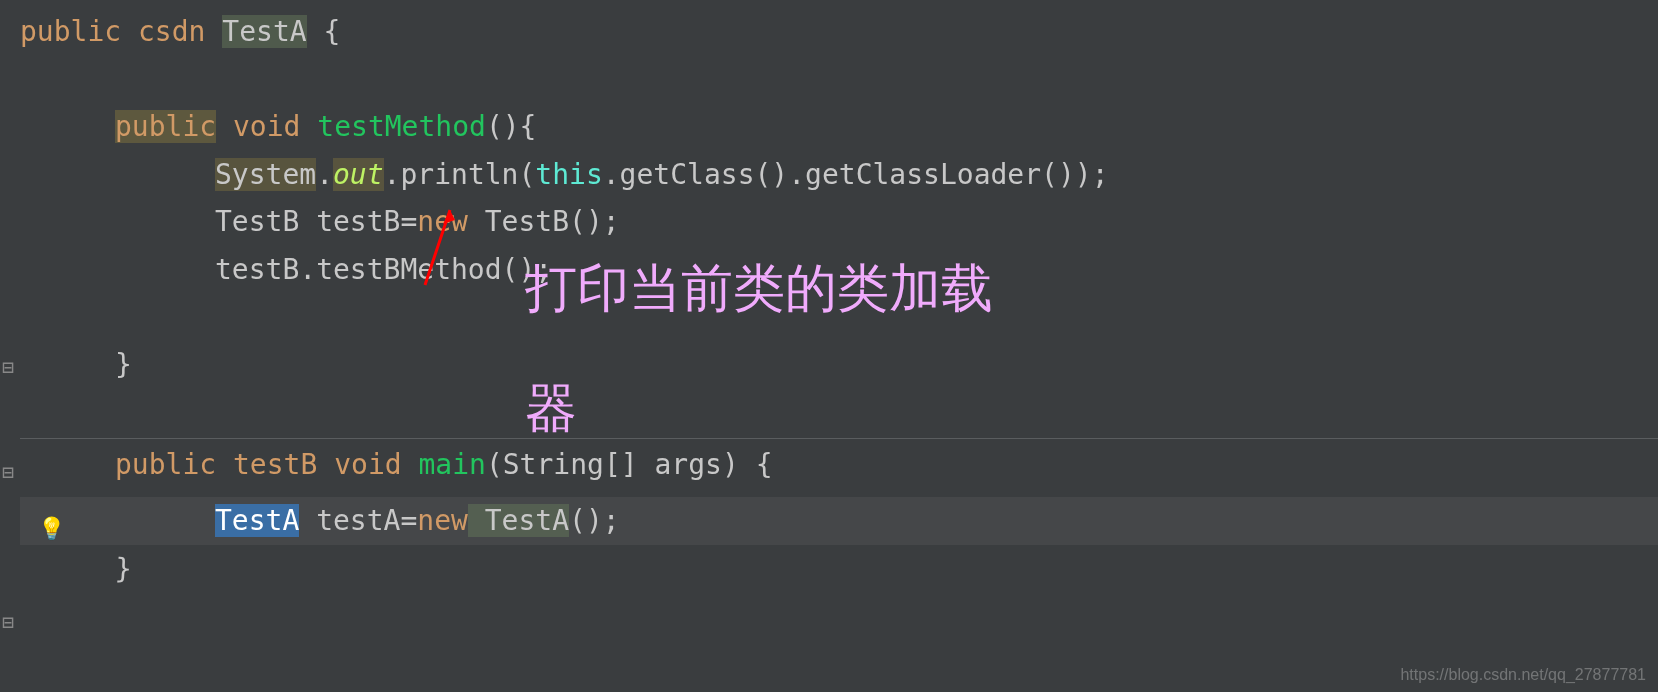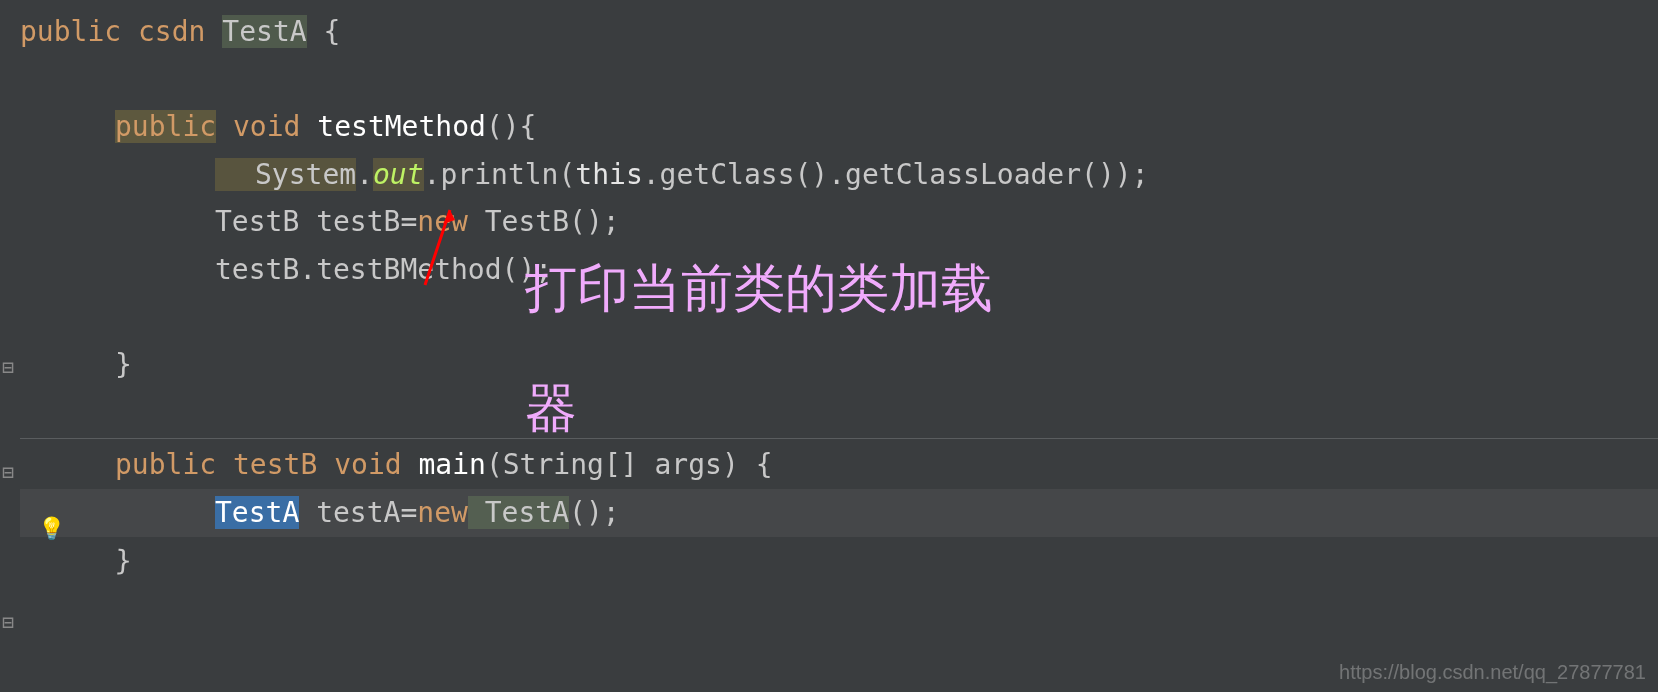--- a/index.html
+++ b/index.html
@@ -36,28 +36,29 @@
       font-size: 22px;
     }
     .line {
       white-space: pre;
       min-height: 47px;
     }
     .kw { color: #d19a66; }
     .kw-hl { color: #d19a66; background: rgba(160,140,60,0.35); }
     .type-hl { background: rgba(100,120,90,0.5); }
     .type-sel { background: #3a6ea5; color: #fff; }
-    .method { color: #ffffff; }
+    .method { color: #22c55e; }
     .field-hl { background: rgba(160,140,60,0.3); color: #bef264; font-style: italic; }
-    .this { color: #e5e5e5; margin-top: 20px; }
-    .sys-hl { background: rgba(160,140,60,0.3); padding-left: 40px; }
+    .this { color: #5eead4; margin-top: 20px; }
+    .sys-hl { background: rgba(160,140,60,0.3); }
     .highlight-line {
       background: rgba(80,82,84,0.5);
       display: block;
       width: 100%;
+      margin-top: 8px;
     }
     .divider {
       border-top: 1px solid #5a5d5f;
       margin: 2px 0;
     }
     .annotation {
       position: absolute;
       color: #f0abfc;
       font-family: 'Microsoft YaHei', 'SimHei', sans-serif;
       font-size: 52px;
@@ -69,21 +70,21 @@
     .arrow {
       position: absolute;
       pointer-events: none;
       z-index: 9;
     }
     .watermark {
       position: absolute;
       bottom: 8px;
       right: 12px;
       color: rgba(200,200,200,0.4);
-      font-size: 20px;
+      font-size: 16px;
       font-family: Arial, sans-serif;
     }
     .indent1 { padding-left: 95px; }
     .indent2 { padding-left: 195px; }
   </style>
 </head>
 <body>
 
 <div class="editor">
 

